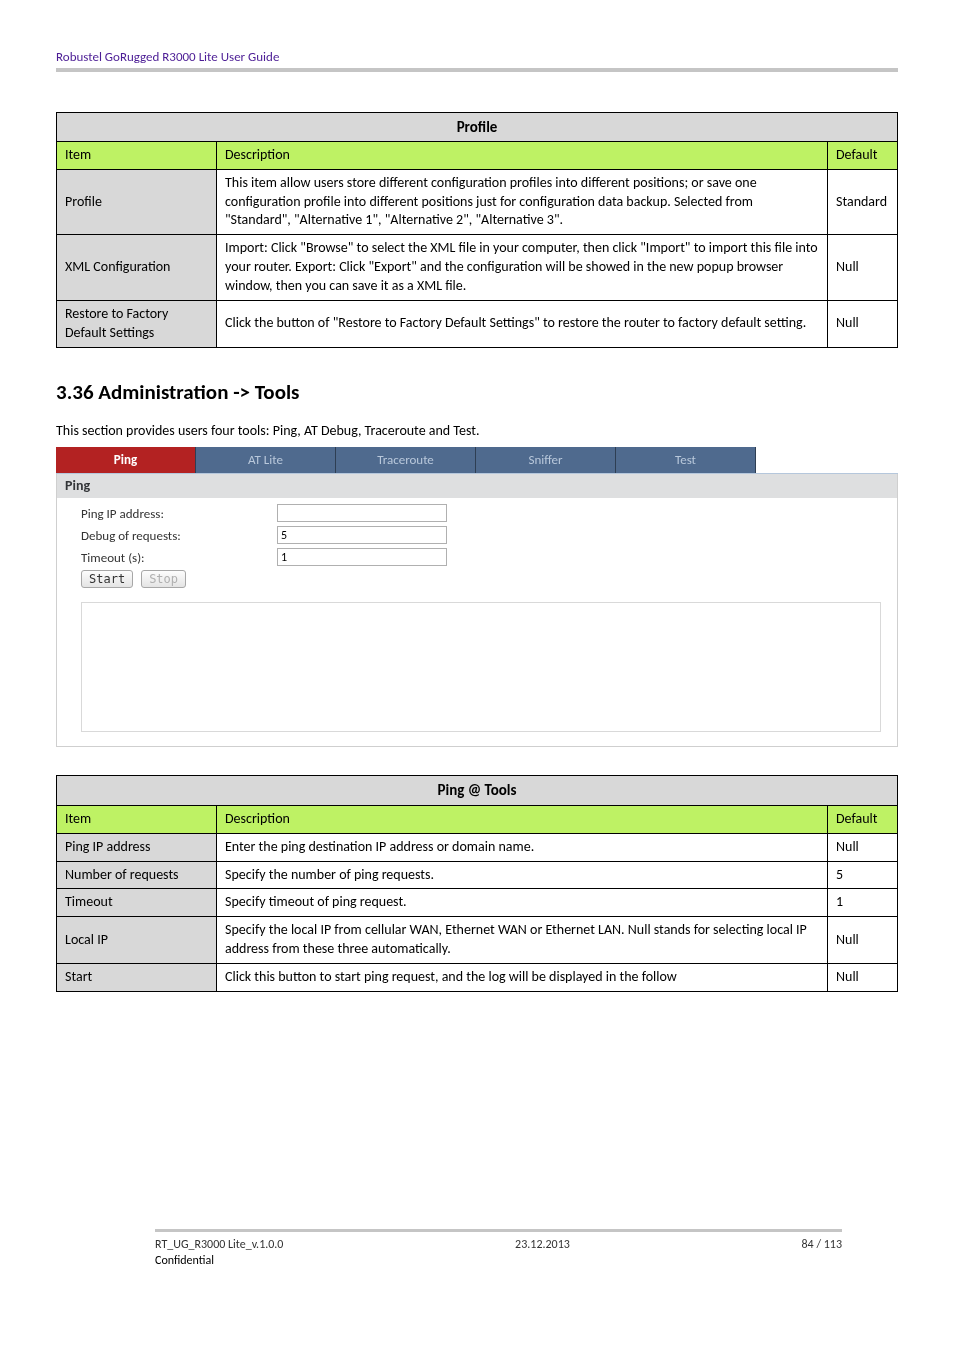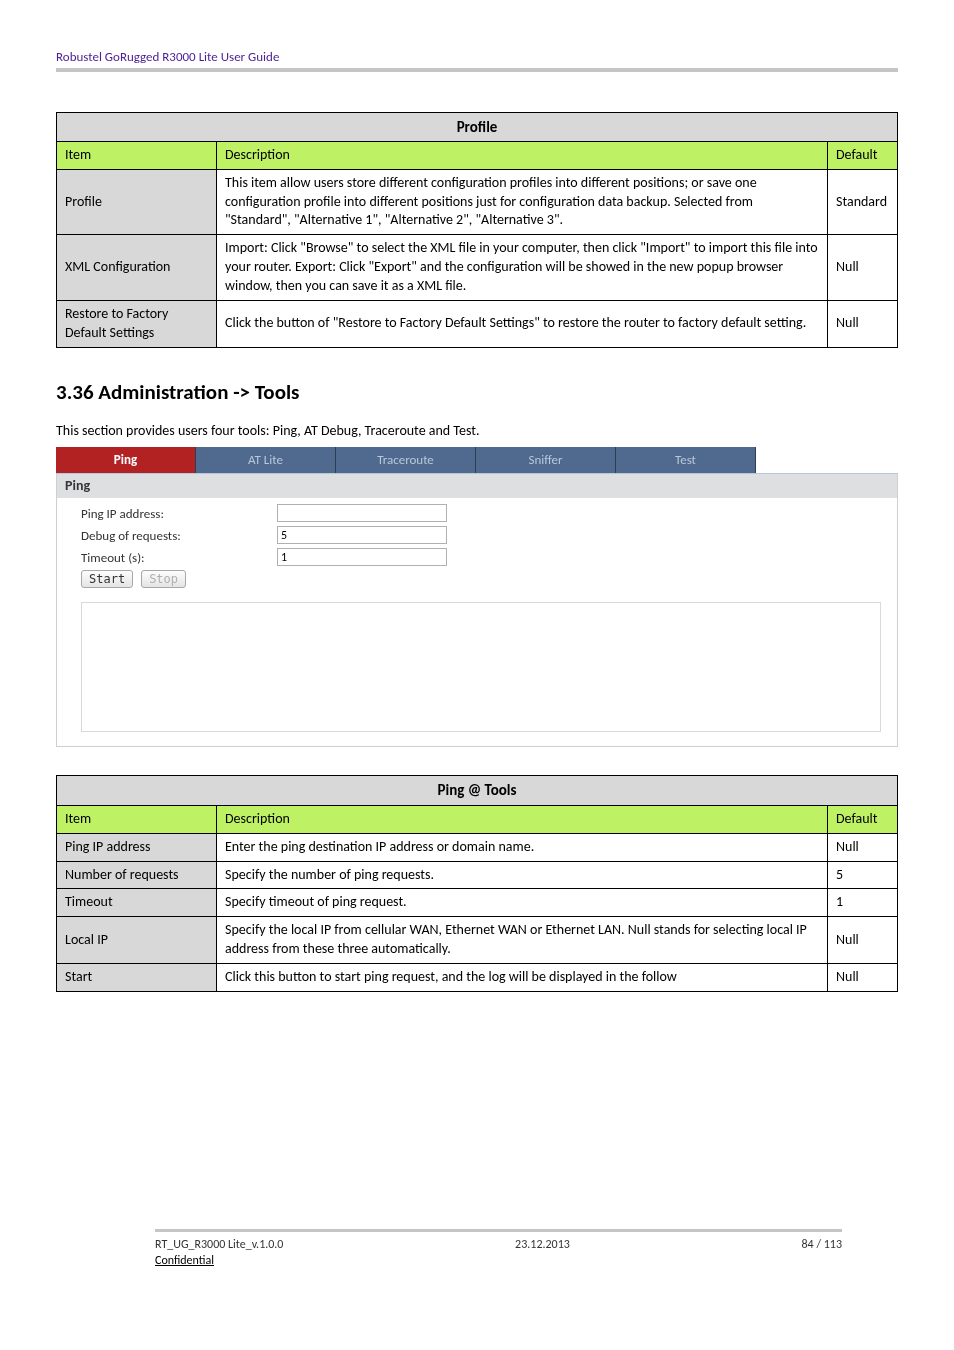--- a/index.html
+++ b/index.html
@@ -269,16 +269,16 @@
   </tbody>
     </table>
 
   <div class="footer">
     <div class="footer-line"></div>
     <div class="footer-row">
       <span>RT_UG_R3000 Lite_v.1.0.0</span>
       <span>23.12.2013</span>
       <span>84 / 113</span>
     </div>
-    <div style="font-size:12px;text-decoration:underline;">Confidential</div>
+    <div style="font-size:12px;">Confidential</div>
   </div>
 
 </div>
 
 </body></html>

